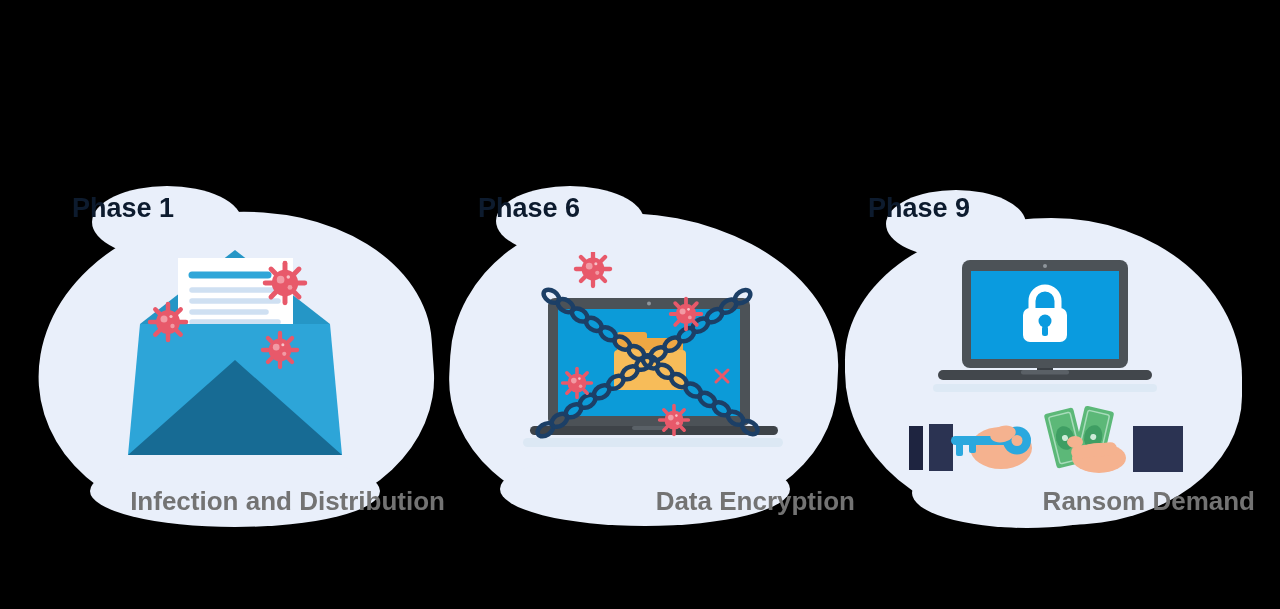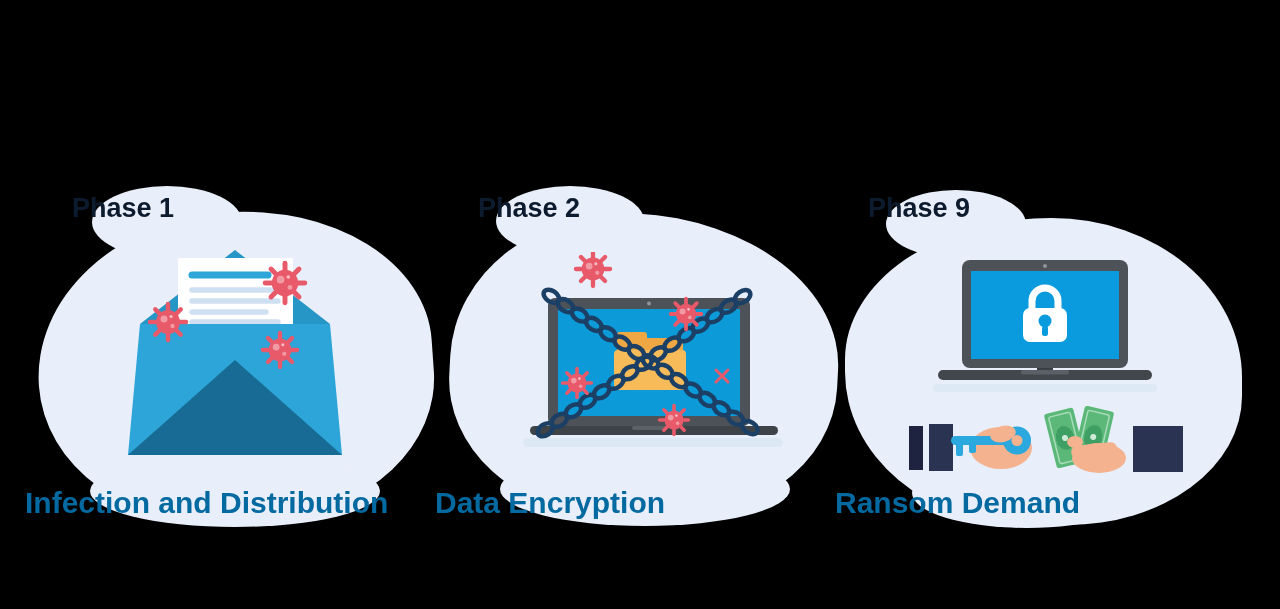--- a/index.html
+++ b/index.html
@@ -23,21 +23,21 @@
   .illus { position:absolute; }
   .illus-1 { left:118px; top:248px; }
   .illus-2 { left:518px; top:252px; }
   .illus-3 { left:903px; top:250px; }
 
   .heading { position:absolute; font-size:27px; font-weight:700; color:#0d1b2e; white-space:nowrap; }
   .heading-1 { left:72px;  top:193px; }
   .heading-2 { left:478px; top:193px; }
   .heading-3 { left:868px; top:193px; }
 
-  .caption { position:absolute; font-size:30px; font-weight:700; color:#0369a1; width:420px; text-align:left; white-space:nowrap; }
+  .caption { position:absolute; font-size:26px; font-weight:700; color:#737373; width:420px; text-align:right; white-space:nowrap; }
   .caption-1 { left:25px;  top:486px; }
   .caption-2 { left:435px; top:486px; }
   .caption-3 { left:835px; top:486px; }
 </style>
 </head>
 <body>
 
 <svg width="0" height="0" style="position:absolute">
   <defs>
     <g id="virus">
@@ -179,20 +179,20 @@
       <g>
         <ellipse cx="196" cy="208" rx="27" ry="15" fill="#f5b28f"></ellipse>
         <rect x="168" y="194" width="46" height="13" rx="6.5" fill="#f5b28f" transform="rotate(-6 190 200)"></rect>
         <ellipse cx="172" cy="192" rx="8" ry="6" fill="#f5b28f"></ellipse>
       </g>
       <rect x="230" y="176" width="50" height="46" fill="#2b3352"></rect>
     </g>
   </svg>
 
   <span class="heading heading-1">Phase 1</span>
-  <span class="heading heading-2">Phase 2</span>
+  <span class="heading heading-2">Phase 6</span>
   <span class="heading heading-3">Phase 9</span>
 
   <span class="caption caption-1">Infection and Distribution</span>
   <span class="caption caption-2">Data Encryption</span>
   <span class="caption caption-3">Ransom Demand</span>
 
 </div>
 
 </body></html>

